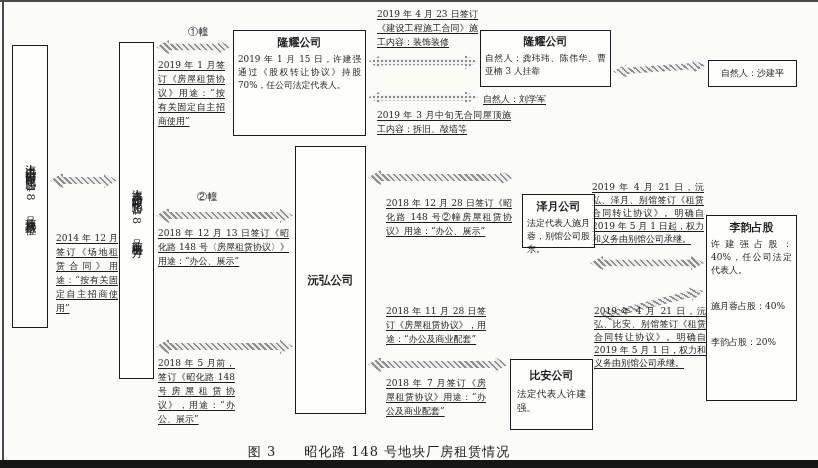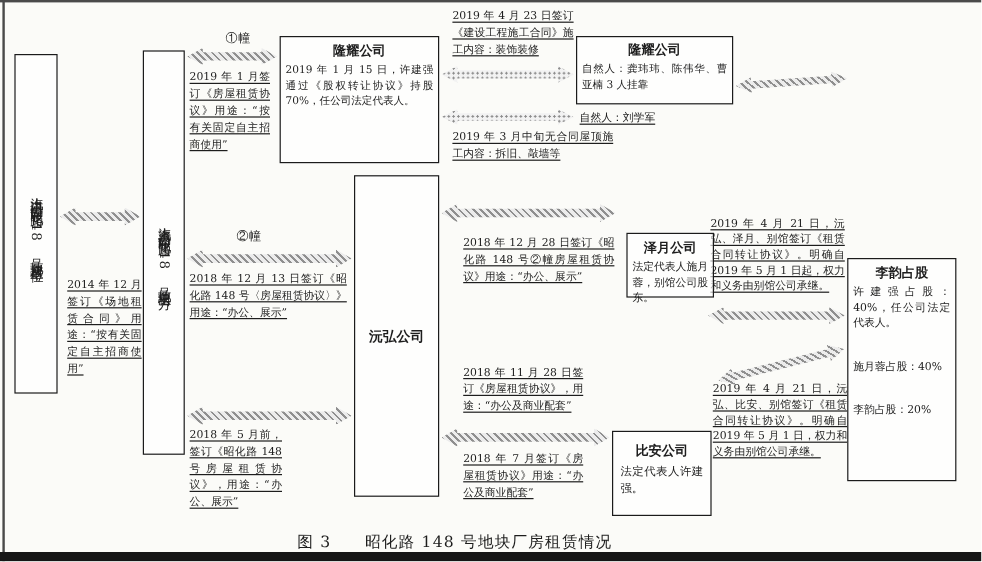--- a/index.html
+++ b/index.html
@@ -73,36 +73,39 @@
   <div class="note u" style="left:158px;top:59px;width:67px;">2019 年 1 月签订《房屋租赁协议》用途：“按有关固定自主招商使用”</div>
   <div class="note u" style="left:158px;top:227px;width:131px;">2018 年 12 月 13 日签订《昭化路 148 号〈房屋租赁协议〉》用途：“办公、展示”</div>
   <div class="note u" style="left:158px;top:357px;width:77px;">2018 年 5 月前，签订《昭化路 148 号房屋租赁协议》，用途：“办公、展示”</div>
   <div class="note u" style="left:377px;top:8px;width:101px;">2019 年 4 月 23 日签订《建设工程施工合同》施工内容：装饰装修</div>
   <div class="note u" style="left:483px;top:93px;width:92px;">自然人：刘学军</div>
   <div class="note u" style="left:377px;top:109px;width:134px;">2019 年 3 月中旬无合同屋顶施工内容：拆旧、敲墙等</div>
   <div class="note u" style="left:386px;top:197px;width:126px;">2018 年 12 月 28 日签订《昭化路 148 号②幢房屋租赁协议》用途：“办公、展示”</div>
   <div class="note u" style="left:592px;top:181px;width:112px;line-height:1.45;">2019 年 4 月 21 日，沅弘、泽月、别馆签订《租赁合同转让协议》。明确自 2019 年 5 月 1 日起，权力和义务由别馆公司承继。</div>
   <div class="note u" style="left:386px;top:305px;width:100px;">2018 年 11 月 28 日签订《房屋租赁协议》，用途：“办公及商业配套”</div>
   <div class="note u" style="left:386px;top:377px;width:100px;">2018 年 7 月签订《房屋租赁协议》用途：“办公及商业配套”</div>
-  <div class="note u" style="left:594px;top:319px;width:112px;line-height:1.45;">2019 年 4 月 21 日，沅弘、比安、别馆签订《租赁合同转让协议》。明确自 2019 年 5 月 1 日，权力和义务由别馆公司承继。</div>
+  <div class="note u" style="left:594px;top:305px;width:112px;line-height:1.45;">2019 年 4 月 21 日，沅弘、比安、别馆签订《租赁合同转让协议》。明确自 2019 年 5 月 1 日，权力和义务由别馆公司承继。</div>
 
   <div class="box" style="left:233px;top:30px;width:133px;height:106px;">
     <span class="btitle">隆耀公司</span>
     <span class="bbody">2019 年 1 月 15 日，许建强通过《股权转让协议》持股 70%，任公司法定代表人。</span>
   </div>
 
   <div class="box center-title" style="left:295px;top:146px;width:71px;height:268px;">
     <span class="btitle">沅弘公司</span>
   </div>
 
   <div class="box" style="left:480px;top:30px;width:131px;height:57px;">
     <span class="btitle" style="margin-top:3px;">隆耀公司</span>
     <span class="bbody">自然人：龚玮玮、陈伟华、曹亚楠 3 人挂靠</span>
   </div>
 
+  <div class="box center-title" style="left:708px;top:60px;width:89px;height:27px;">
+    <span class="btitle" style="font-size:9px;font-weight:normal;">自然人：沙建平</span>
+  </div>
 
   <div class="box" style="left:522px;top:194px;width:73px;height:54px;">
     <span class="btitle">泽月公司</span>
     <span class="bbody" style="font-size:9px;">法定代表人施月蓉，别馆公司股东。</span>
   </div>
 
   <div class="box" style="left:706px;top:215px;width:91px;height:186px;">
     <span class="btitle">李韵占股</span>
     <span class="bbody" style="font-size:9px;">许建强占股：40%，任公司法定代表人。</span>
     <span class="bbody spaced" style="font-size:9px;">施月蓉占股：40%</span>

